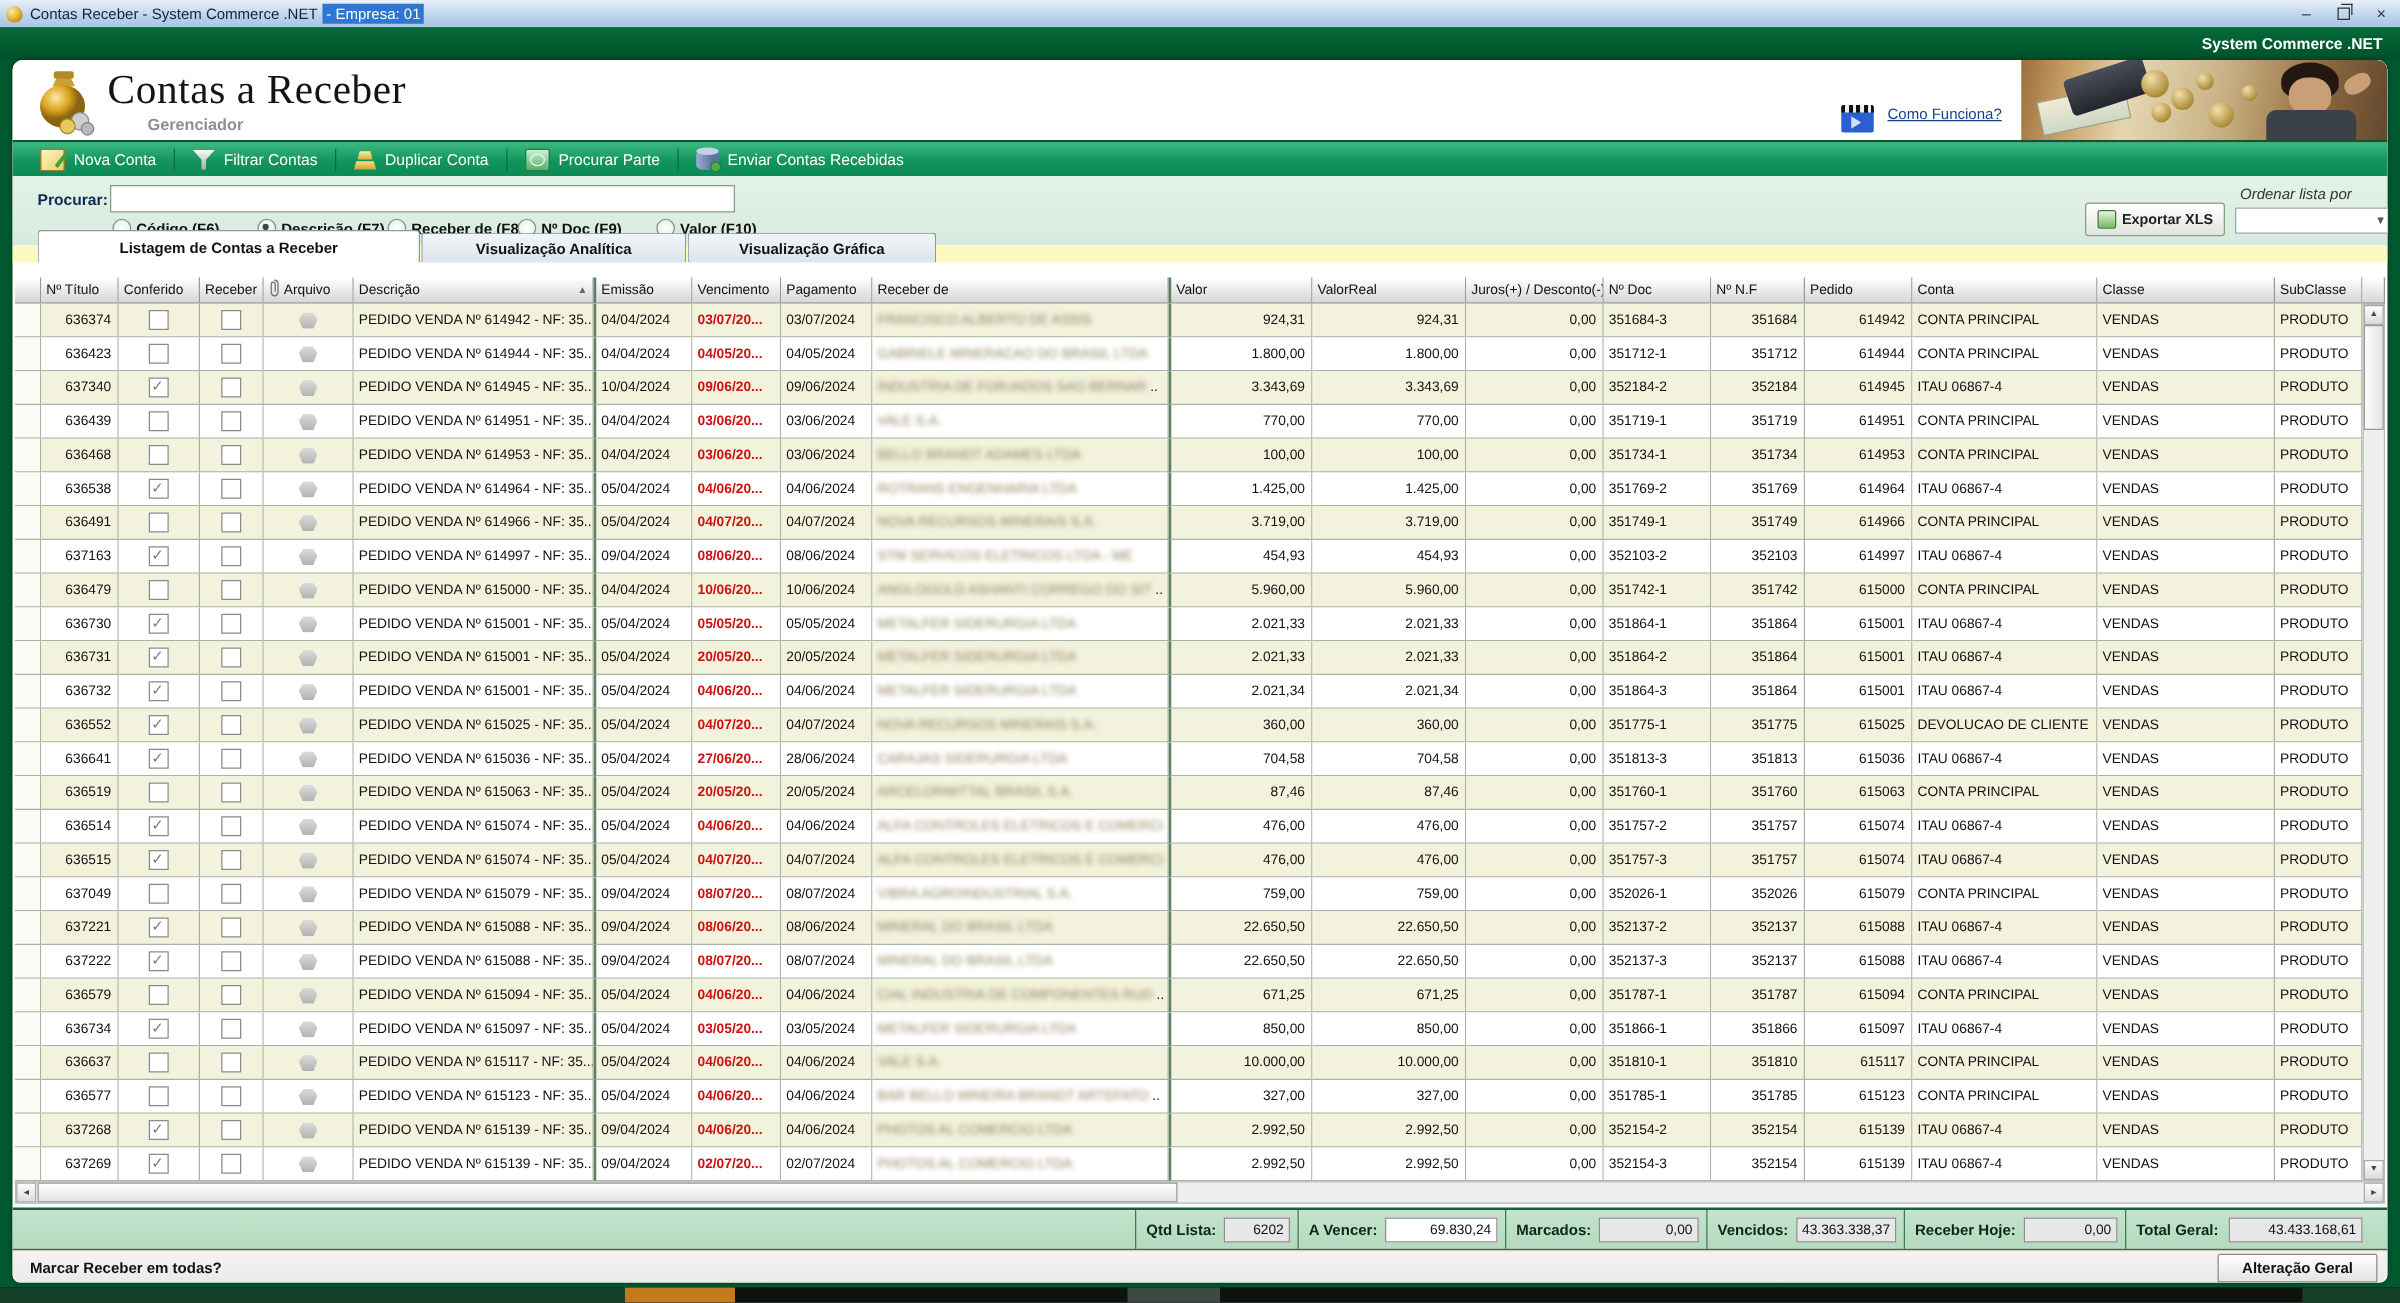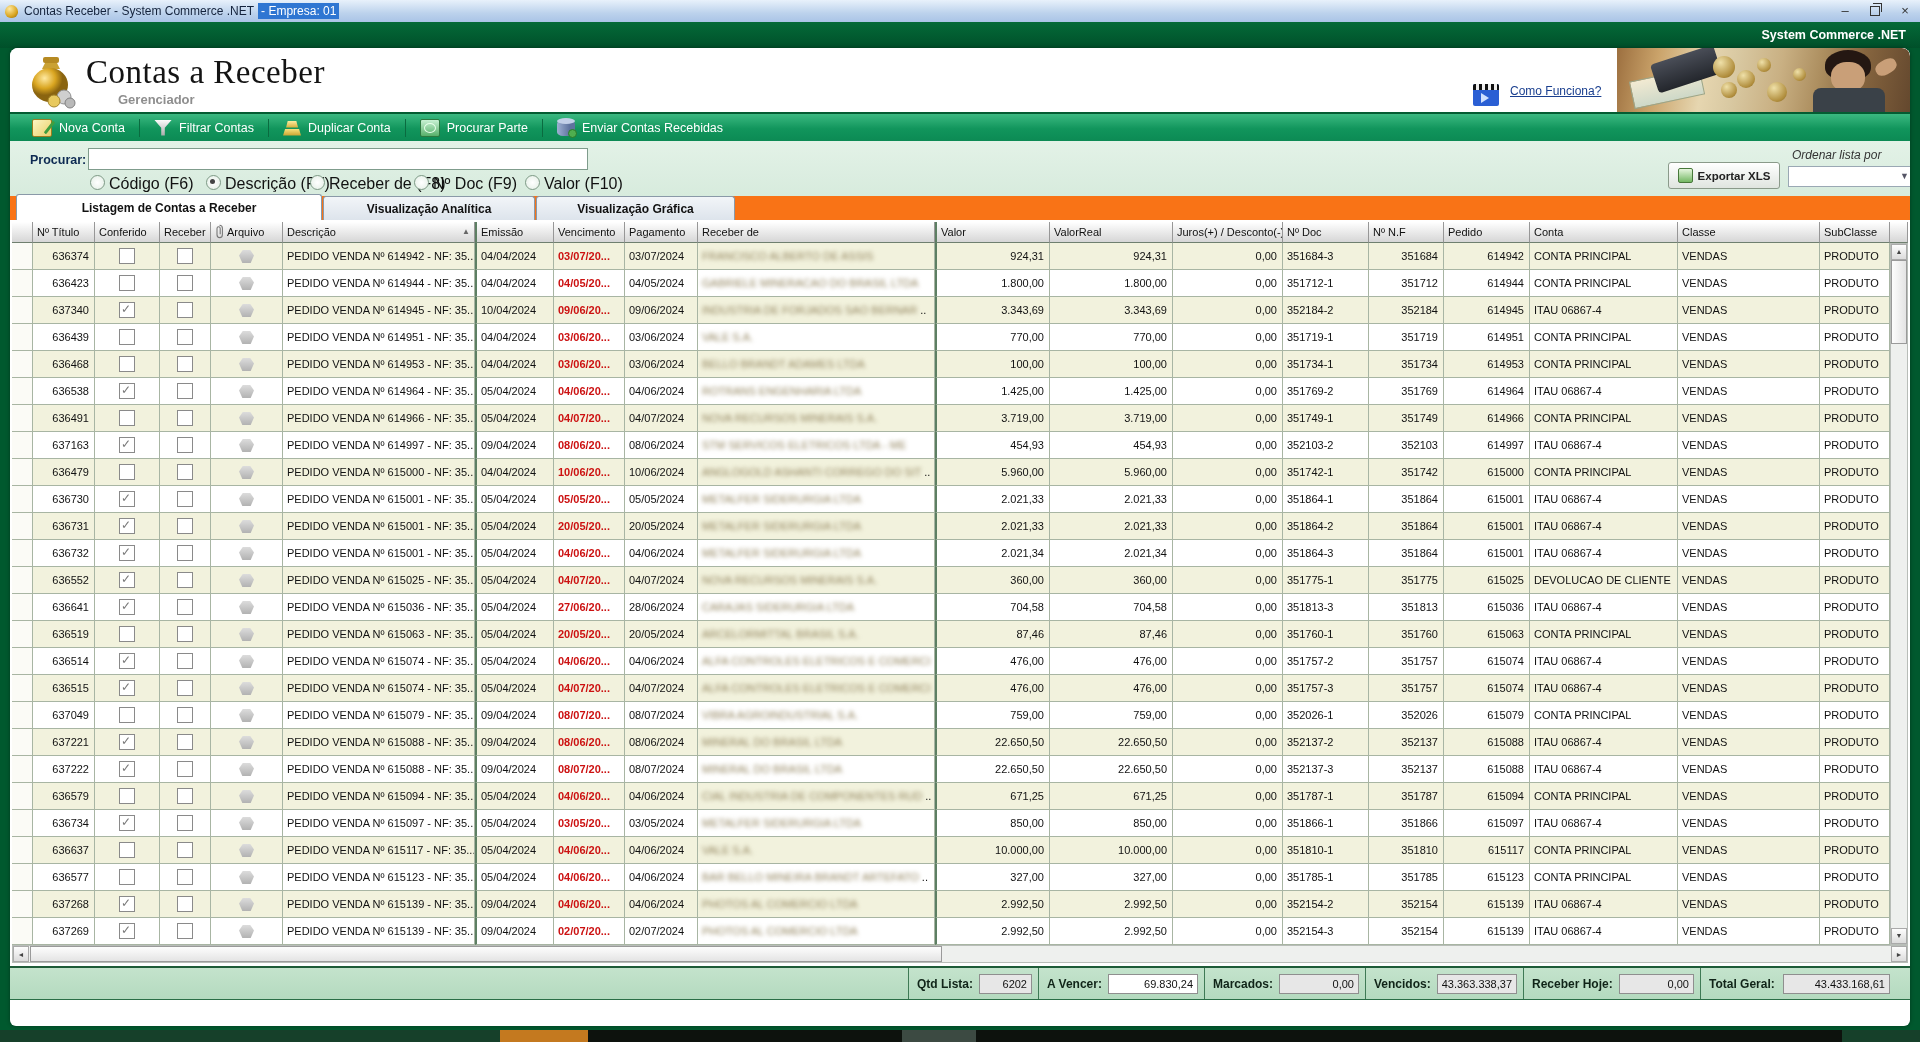--- a/index.html
+++ b/index.html
@@ -60,35 +60,35 @@
   .money-stack-icon{background:linear-gradient(#c9f2d4,#58b06a);border:1px solid #2d7a40;border-radius:2px;}
   .money-stack-icon::after{content:"";position:absolute;left:3px;top:3px;right:3px;bottom:3px;border:1px solid #e7ffe9;border-radius:50%;}
   .database-icon{background:linear-gradient(90deg,#9db0d2,#5f739e 70%);border-radius:6px/4px;}
   .database-icon::before{content:"";position:absolute;left:0;top:-2px;width:100%;height:6px;border-radius:50%;background:#c3d0e8;}
   .database-icon::after{content:"";position:absolute;right:-2px;bottom:-2px;width:7px;height:7px;border-radius:50%;background:#4fae4f;border:1px solid #2a7a2a;}
   
   .search{position:absolute;left:0;top:93px;width:100%;height:55px;background:linear-gradient(#e3f2e7,#d7ebdd);}
   .lbl-procurar{position:absolute;left:20px;top:12px;font-size:12.5px;font-weight:bold;color:#0d2a52;}
   .inp-procurar{position:absolute;left:78px;top:7px;width:500px;height:22px;background:#fff;border:1px solid #7f9c8c;box-sizing:border-box;}
   .radios{position:absolute;left:0;top:34px;width:100%;height:20px;}
-  .radio-item{position:absolute;display:flex;align-items:flex-start;font-size:16px;color:#111;}
+  .radio-item{position:absolute;display:flex;align-items:flex-end;font-size:12px;color:#111;font-weight:bold;}
   .radio-item:nth-child(1){left:80px}.radio-item:nth-child(2){left:196px}
   .radio-item:nth-child(3){left:300px}.radio-item:nth-child(4){left:404px}
   .radio-item:nth-child(5){left:515px}
   .rdot{width:13px;height:13px;border-radius:50%;border:1px solid #7e9a86;background:radial-gradient(#fff,#e2eee4);margin-right:4px;position:relative;}
   .rdot.sel::after{content:"";position:absolute;left:3px;top:3px;width:5px;height:5px;border-radius:50%;background:#444;}
   .btn-xls{position:absolute;left:1658px;top:114px;width:110px;height:25px;background:linear-gradient(#ffffff,#dfe5df);
     border:1px solid #8a9a8a;border-radius:3px;display:flex;align-items:center;justify-content:center;
     font-size:11.5px;font-weight:bold;color:#222;cursor:pointer;}
   .xls-icon{width:13px;height:13px;background:linear-gradient(#e6f6de,#74b863);border:1px solid #47783a;border-radius:2px;margin-right:5px;}
   .lbl-ordenar{position:absolute;left:1782px;top:100px;font-size:12px;color:#333;font-style:italic;}
   .dd-ordenar{position:absolute;left:1778px;top:118px;width:126px;height:21px;background:#fff;border:1px solid #9aa8b4;box-sizing:border-box;cursor:pointer;}
   .dd-ordenar .arr{position:absolute;right:4px;top:4px;font-size:9px;color:#556;}
   
-  .tabs{position:absolute;left:0;top:148px;width:100%;height:24px;background:#f97316;display:flex;align-items:flex-end;padding-left:6px;box-sizing:border-box;}
+  .tabs{position:absolute;left:0;top:148px;width:100%;height:14px;background:#fef9c3;display:flex;align-items:flex-end;padding-left:20px;box-sizing:border-box;}
   .tab{height:24px;line-height:24px;text-align:center;font-size:12px;font-weight:bold;color:#111;
     border:1px solid #8a99a8;border-bottom:none;border-radius:3px 3px 0 0;
     background:linear-gradient(#f2f5f8,#dde4ec);margin-right:1px;cursor:pointer;box-sizing:border-box;}
   .tab:nth-child(1){width:306px}.tab:nth-child(2){width:212px}.tab:nth-child(3){width:199px}
   .tab.active{background:#fff;height:26px;line-height:26px;}
   
   .thead{position:absolute;left:2px;top:174px;width:1896px;height:21px;display:flex;}
   .hc{box-sizing:border-box;height:21px;line-height:20px;font-size:11px;color:#111;
     background:linear-gradient(#ffffff,#d6d6d6);border-right:1px solid #979797;border-bottom:1px solid #6f7f6f;
     padding-left:4px;overflow:hidden;white-space:nowrap;position:relative;}
@@ -1140,20 +1140,24 @@
         <div class="sgroup">
           <span class="slabel">Receber Hoje:</span>
           <span class="sval">0,00</span>
         </div>
         <div class="sgroup">
           <span class="slabel">Total Geral:</span>
           <span class="sval">43.433.168,61</span>
         </div>
       </div>
 
+    <div class="footer">
+      <span class="foot-q">Marcar Receber em todas?</span>
+      <div class="btn-alt">Alteração Geral</div>
+    </div>
   </div>
 </div>
 
 <div class="taskbar">
   <div class="tkseg" style="left:0;width:500px;background:#16402a;"></div>
   <div class="tkseg" style="left:500px;width:88px;background:#c4791f;"></div>
   <div class="tkseg" style="left:902px;width:74px;background:#3c4a42;"></div>
   <div class="tkseg" style="left:1842px;width:78px;background:#16402a;"></div>
 </div>
 

